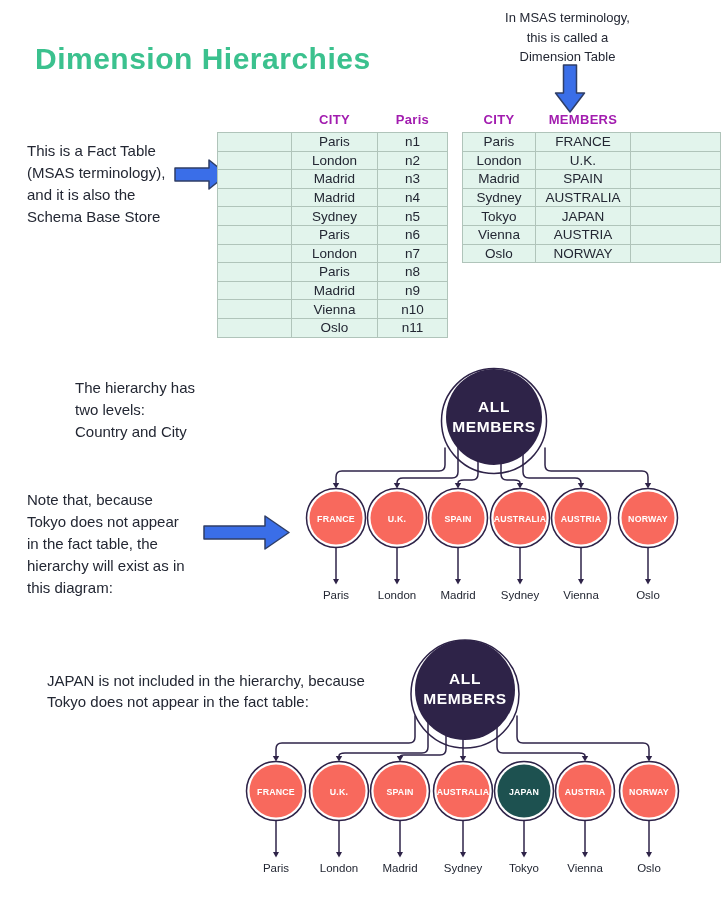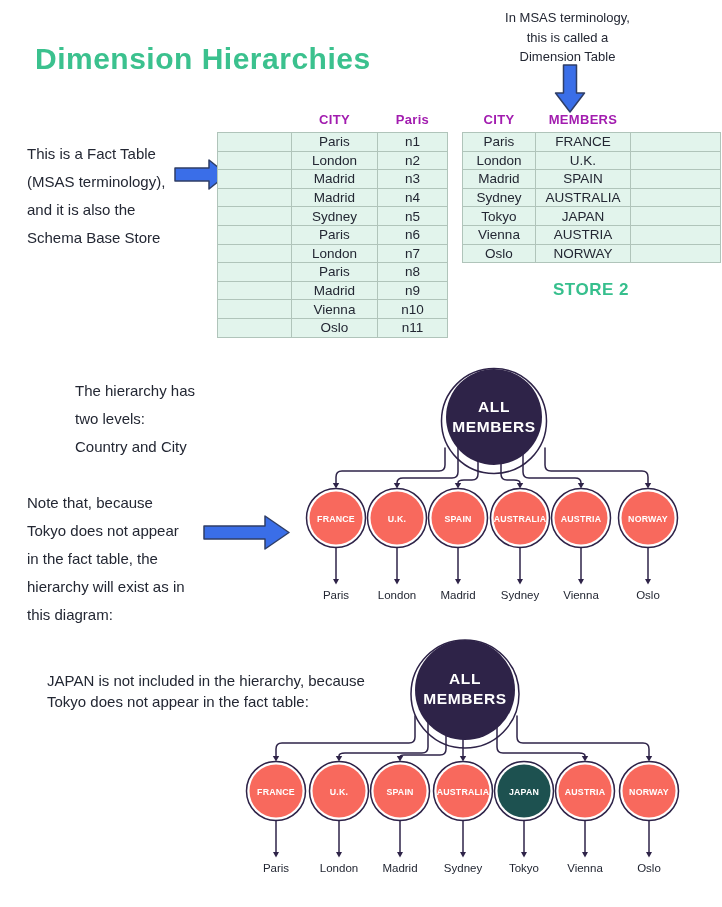--- a/index.html
+++ b/index.html
@@ -5,21 +5,21 @@
   html,body{margin:0;padding:0;background:#ffffff;}
   #canvas{
     position:relative;width:722px;height:907px;overflow:hidden;
     font-family:"Liberation Sans",sans-serif;color:#232733;background:#fff;
   }
   .abs{position:absolute;}
   .title{
     font-size:30px;font-weight:bold;color:#3bc18e;letter-spacing:.5px;
   }
   .note{
-    font-size:15px;line-height:28px;white-space:pre-line;color:#232733;
+    font-size:15px;line-height:22px;white-space:pre-line;color:#232733;
   }
   .note.center{text-align:center;}
   
   table.store{border-collapse:collapse;table-layout:fixed;}
   table.store thead th{
     border:none;background:transparent;color:#a21caf;font-size:13px;
     font-weight:bold;padding:0 0 5px 0;text-align:center;letter-spacing:.3px;
   }
   table.store tbody td{
     border:1px solid #b0c4ba;background:#e2f4ec;height:17.6px;
@@ -178,21 +178,20 @@
           <td>AUSTRIA</td>
           <td></td>
         </tr>
       <tr>
           <td>Oslo</td>
           <td>NORWAY</td>
           <td></td>
         </tr>
     </tbody>
   </table>
-  <div class="abs caption" style="left:462px;top:280px;width:258px;">STORE 2</div>
 
   <div class="abs note" style="left:75px;top:377px;width:170px;">The hierarchy has
 two levels:
 Country and City</div>
 
   <div class="abs note" style="left:27px;top:489px;width:180px;">Note that, because
 Tokyo does not appear
 in the fact table, the
 hierarchy will exist as in
 this diagram:</div>

